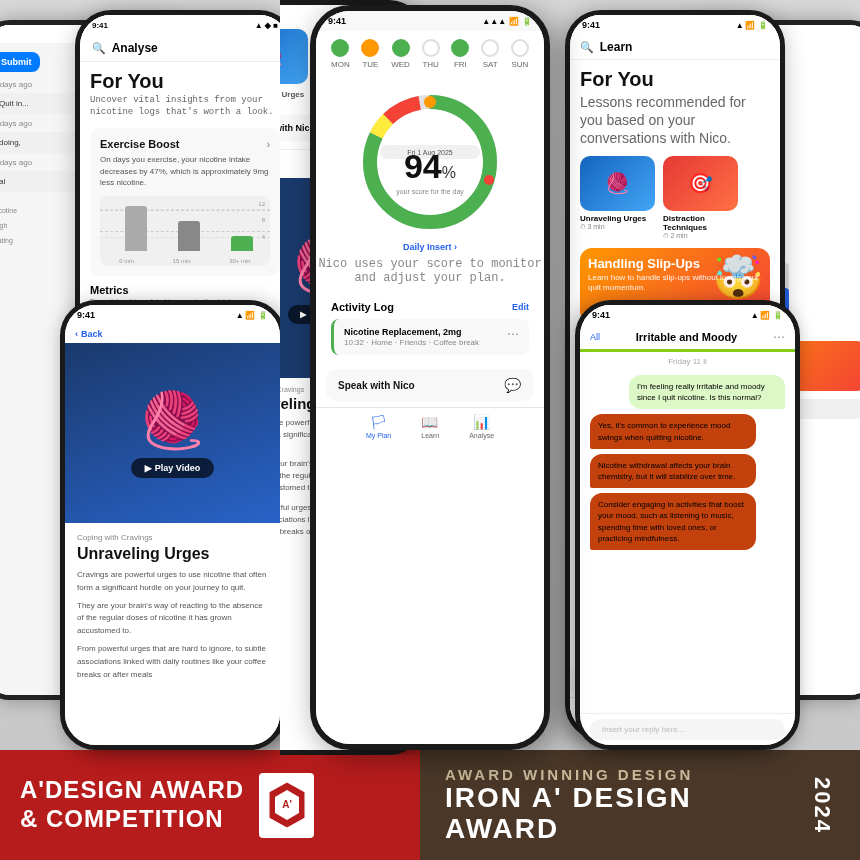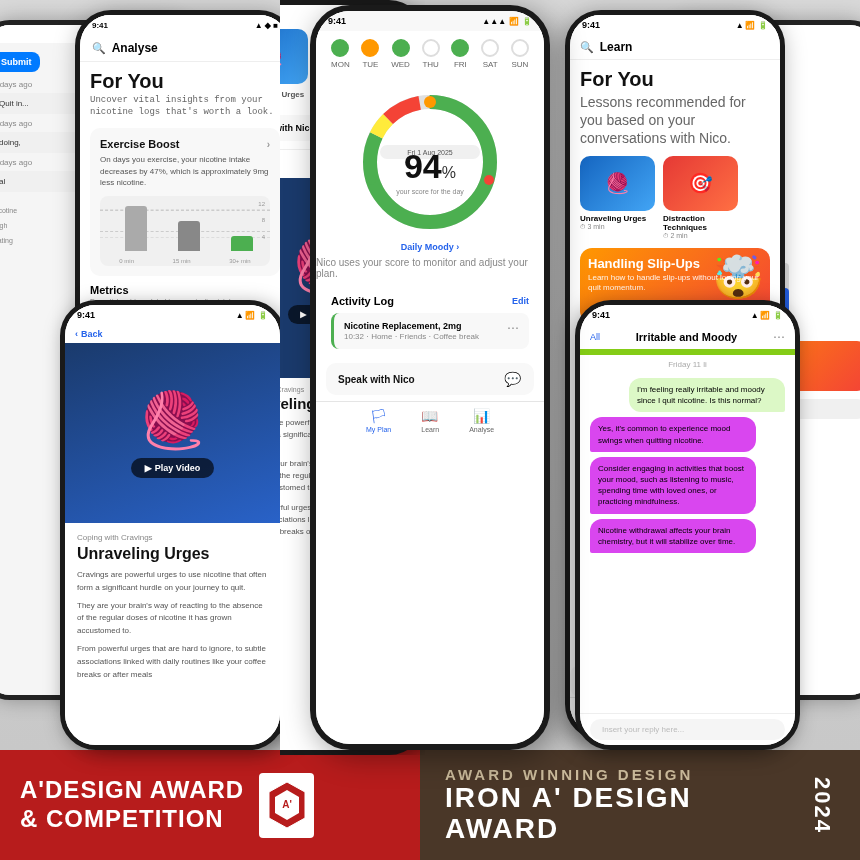--- a/index.html
+++ b/index.html
@@ -449,24 +449,26 @@
     .daily-score-link {
       text-align: center;
       color: #2563eb;
       font-size: 9px;
       font-weight: 600;
       padding-bottom: 5px;
       background: #fff;
     }
 
     .daily-score-sub {
-      font-size: 10px;
+      text-align: center;
+      font-size: 12px;
       color: #888;
       background: #fff;
       padding-bottom: 8px;
+      font-family: Liberation Mono, monospace;
     }
 
     .activity-log {
       background: #fff;
       padding: 8px 15px;
     }
 
     .activity-log-header {
       display: flex;
       justify-content: space-between;
@@ -506,21 +508,21 @@
       background: #dcf8c6;
       border-radius: 12px 12px 2px 12px;
       padding: 6px 8px;
       font-size: 8px;
       line-height: 1.4;
       align-self: flex-end;
       max-width: 80%;
     }
 
     .bubble-left {
-      background: #d946ef;
+      background: #c2410c;
       border-radius: 12px 12px 12px 2px;
       padding: 6px 8px;
       font-size: 8px;
       line-height: 1.4;
       align-self: flex-start;
       max-width: 85%;
     }
 
     
     .donut-svg {
@@ -762,21 +764,21 @@
         </svg>
         <div class="score-text">
           <div style="margin-top:18px;">
             <span style="font-size:34px;font-weight:800;color:#111;">94</span><span style="font-size:16px;color:#333;">%</span>
           </div>
           <div style="font-size:7px;color:#888;text-align:center;margin-top:2px;">your score for the day</div>
         </div>
       </div>
     </div>
 
-    <div class="daily-score-link">Daily Moody ›</div>
+    <div class="daily-score-link">Daily Insert ›</div>
     <div class="daily-score-sub">Nico uses your score to monitor and adjust your plan.</div>
 
     <div class="activity-log">
       <div class="activity-log-header">
         <span>Activity Log</span>
         <span class="activity-log-edit">Edit</span>
       </div>
       <div class="activity-item">
         <div>
           <div class="activity-title">Nicotine Replacement, 2mg</div>
@@ -951,33 +953,33 @@
   </div>
 </div>
 
 <div class="phone-bottom-right">
   <div style="height:100%;display:flex;flex-direction:column;background:#fff;">
     <div class="status-bar">
       <span style="font-size:9px;font-weight:700;">9:41</span>
       <span style="font-size:8px;">▲ 📶 🔋</span>
     </div>
 
-    <div style="padding:5px 10px;display:flex;align-items:center;justify-content:space-between;border-bottom:6px solid #84cc16;text-align:center;">
+    <div style="padding:5px 10px;display:flex;align-items:center;justify-content:space-between;border-bottom:3px solid #84cc16;text-align:center;">
       <span style="color:#2563eb;font-size:9px;">All</span>
       <span style="font-size:11px;font-weight:700;">Irritable and Moody</span>
       <span style="color:#888;font-size:12px;">⋯</span>
     </div>
 
     <div style="text-align:center;font-size:8px;color:#aaa;padding:5px;">Friday 11 li</div>
 
     <div style="flex:1;overflow:hidden;padding:4px 10px;display:flex;flex-direction:column;gap:5px;">
       <div class="bubble-right">I'm feeling really irritable and moody since I quit nicotine. Is this normal?</div>
       <div class="bubble-left">Yes, it's common to experience mood swings when quitting nicotine.</div>
+      <div class="bubble-left">Nicotine withdrawal affects your brain chemistry, but it will stabilize over time.</div>
       <div class="bubble-left">Consider engaging in activities that boost your mood, such as listening to music, spending time with loved ones, or practicing mindfulness.</div>
-      <div class="bubble-left">Nicotine withdrawal affects your brain chemistry, but it will stabilize over time.</div>
     </div>
 
     <div style="padding:5px 10px;border-top:1px solid #eee;">
       <div style="background:#f5f5f5;border-radius:20px;padding:6px 12px;font-size:8px;color:#bbb;">Insert your reply here...</div>
     </div>
   </div>
 </div>
 
 <div class="award-banner">
   <div class="award-left">

